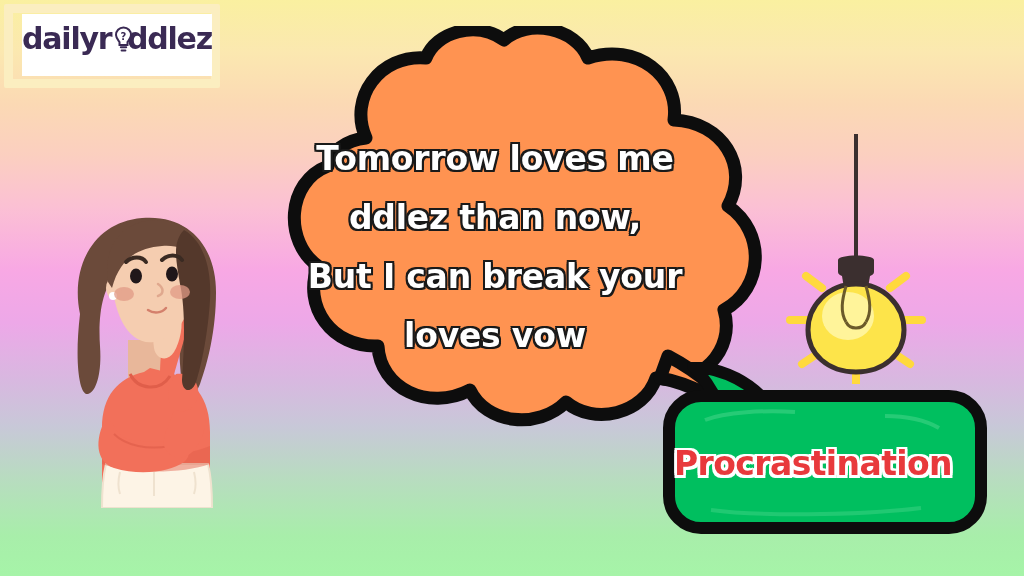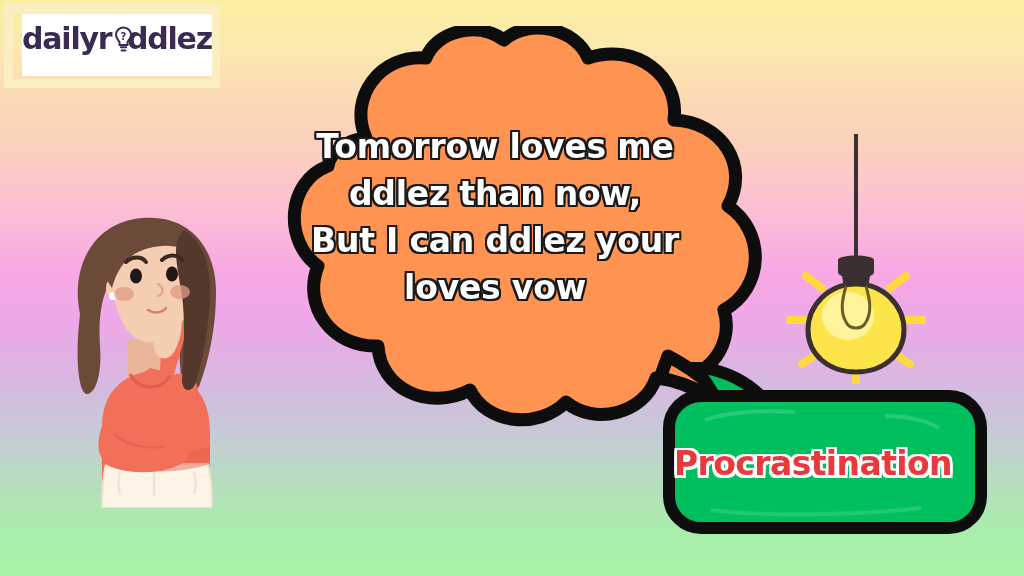--- a/index.html
+++ b/index.html
@@ -78,21 +78,21 @@
     line-height:1.42;
     color:#ffffff;
     letter-spacing:-0.2px;
     text-shadow:
       -2px -2px 0 #1a1a1a,  2px -2px 0 #1a1a1a,
       -2px  2px 0 #1a1a1a,  2px  2px 0 #1a1a1a,
        0px -2px 0 #1a1a1a,  0px  2px 0 #1a1a1a,
       -2px  0px 0 #1a1a1a,  2px  0px 0 #1a1a1a;
     pointer-events:none;
   }
-  #cloud-text .line { display:block; }
+  #cloud-text .line { display:block;margin-top:12px; }
 
   
   #bulb { position:absolute; left:776px; top:134px; width:160px; height:250px; }
 
   
   #answer { position:absolute; left:655px; top:362px; width:340px; height:182px; }
   #answer-text {
     position:absolute;
     left:668px; top:444px;
     width:290px;
@@ -200,21 +200,21 @@
                  C132 126 148 114 168 112 Z"></path>
       </g>
 
       <path d="M470 330 C504 348 526 368 540 392 C522 374 494 358 462 352 Z" fill="#ff9351" stroke="#0d0d0d" stroke-width="13" stroke-linejoin="round"></path>
     </g>
   </svg>
 
   <div id="cloud-text">
     <span class="line">Tomorrow loves me</span>
     <span class="line">ddlez than now,</span>
-    <span class="line">But I can ddlez your</span>
+    <span class="line">But I can break your</span>
     <span class="line">loves vow</span>
   </div>
 
   <svg id="bulb" viewBox="0 0 160 250">
 
     <line x1="80" y1="0" x2="80" y2="128" stroke="#3b2f2f" stroke-width="4"></line>
 
     <g stroke="#ffd93d" stroke-width="8" stroke-linecap="round">
       <line x1="30" y1="142" x2="46" y2="154"></line>
       <line x1="114" y1="154" x2="130" y2="142"></line>

